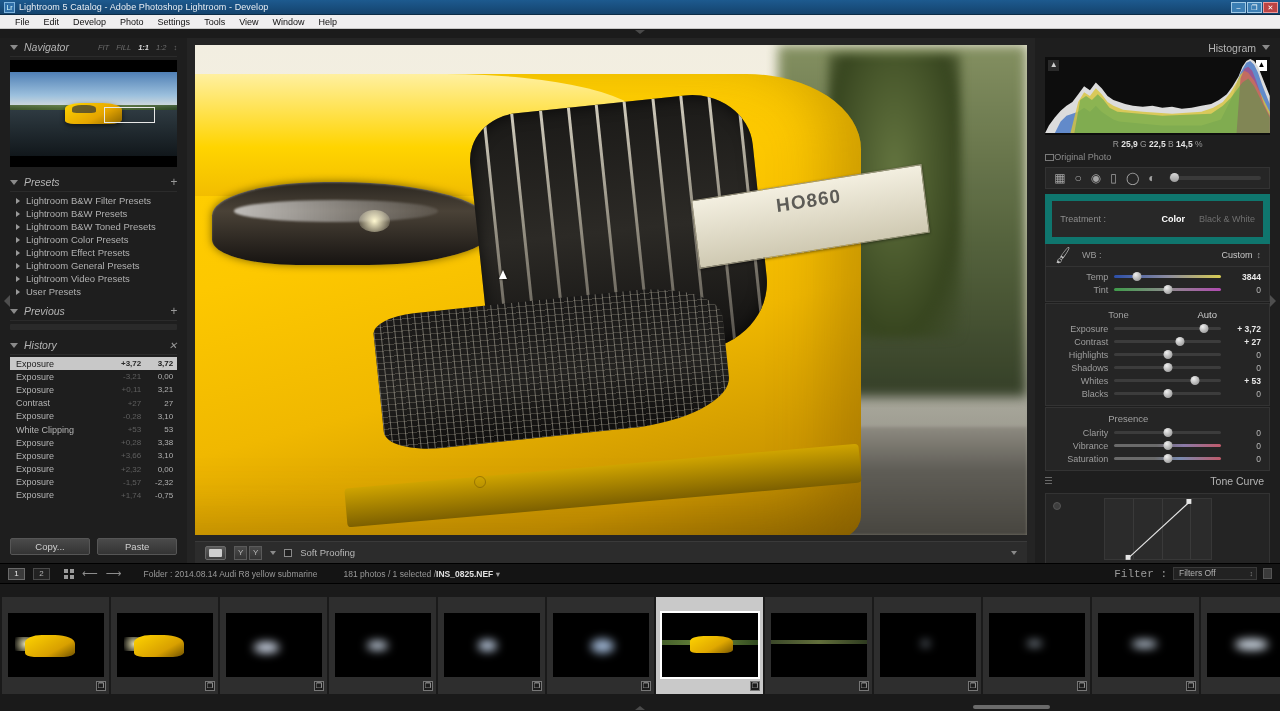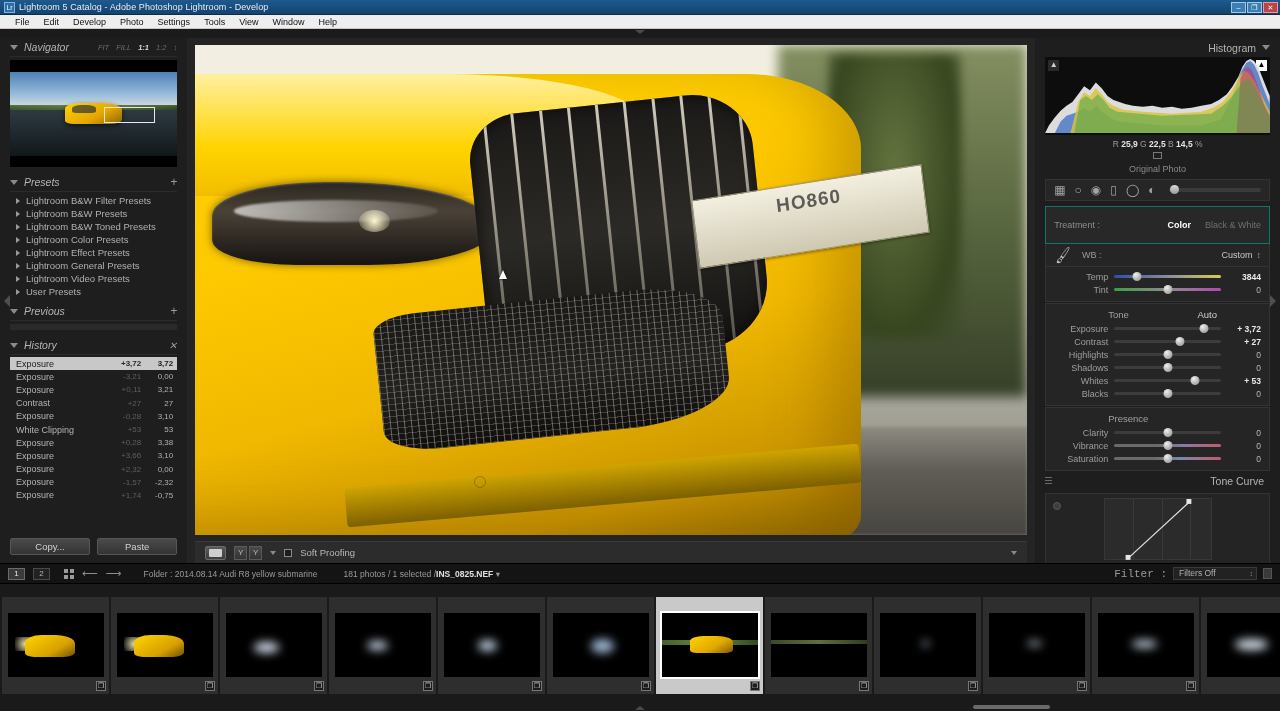--- a/index.html
+++ b/index.html
@@ -323,34 +323,34 @@
     position: absolute; top: 3px; width: 11px; height: 11px;
     background: #2a2a2a; color: #cfcfcf; font-size: 8px; text-align: center; line-height: 10px;
   }
   .histogram .clip.l { left: 3px; }
   .histogram .clip.r { right: 3px; background: #fff; color: #000; }
   .hist-graph { position: absolute; inset: 0; }
   .rgbrow {
     text-align: center; font-size: 8.5px; color: #9a9a9a; padding: 2px 0 3px;
   }
   .rgbrow b { color: #e4e4e4; }
-  .origrow { display: flex; align-items: center; gap: 5px; font-size: 9px; color: #8a8a8a; padding-bottom: 5px; flex-direction: column;}
+  .origrow { display: flex; align-items: center; font-size: 9px; color: #8a8a8a; padding-bottom: 5px;}
   .origrow .box { width: 9px; height: 7px; border: 1px solid #7a7a7a; }
 
   .toolstrip {
     height: 22px; background: #262626; border: 1px solid #333;
     display: flex; align-items: center; gap: 9px; padding: 0 8px; margin-bottom: 5px;
   }
   .ts-ico { color: #a4a4a4; font-size: 12px; line-height: 1; }
   .ts-slider { flex: 1; height: 4px; background: #3a3a3a; border-radius: 2px; position: relative; margin-left: 4px;}
   .ts-slider .knob { position: absolute; left: 1px; top: -3px; width: 9px; height: 9px;
     border-radius: 50%; background: linear-gradient(#d8d8d8,#9a9a9a); }
   .treatment {
     display: flex; align-items: center; height: 18px; padding: 18px 8px;
-    font-size: 9px; color: #8e8e8e; background: #282828; border: 1px solid #0f766e;
+    font-size: 9px; color: #8e8e8e; background: #282828; border: 7px solid #0f766e;
   }
   .treatment .opts { margin-left: auto; display: flex; gap: 14px; }
   .treatment .opt { color: #6f6f6f; font-size: 9px; }
   .treatment .opt.act { color: #fff; font-weight: bold; }
 
   .wbrow {
     display: flex; align-items: center; height: 22px; padding: 0 8px;
     font-size: 9px; color: #9a9a9a; border-left: 1px solid #333; border-right: 1px solid #333;
     background: #252525;
   }

